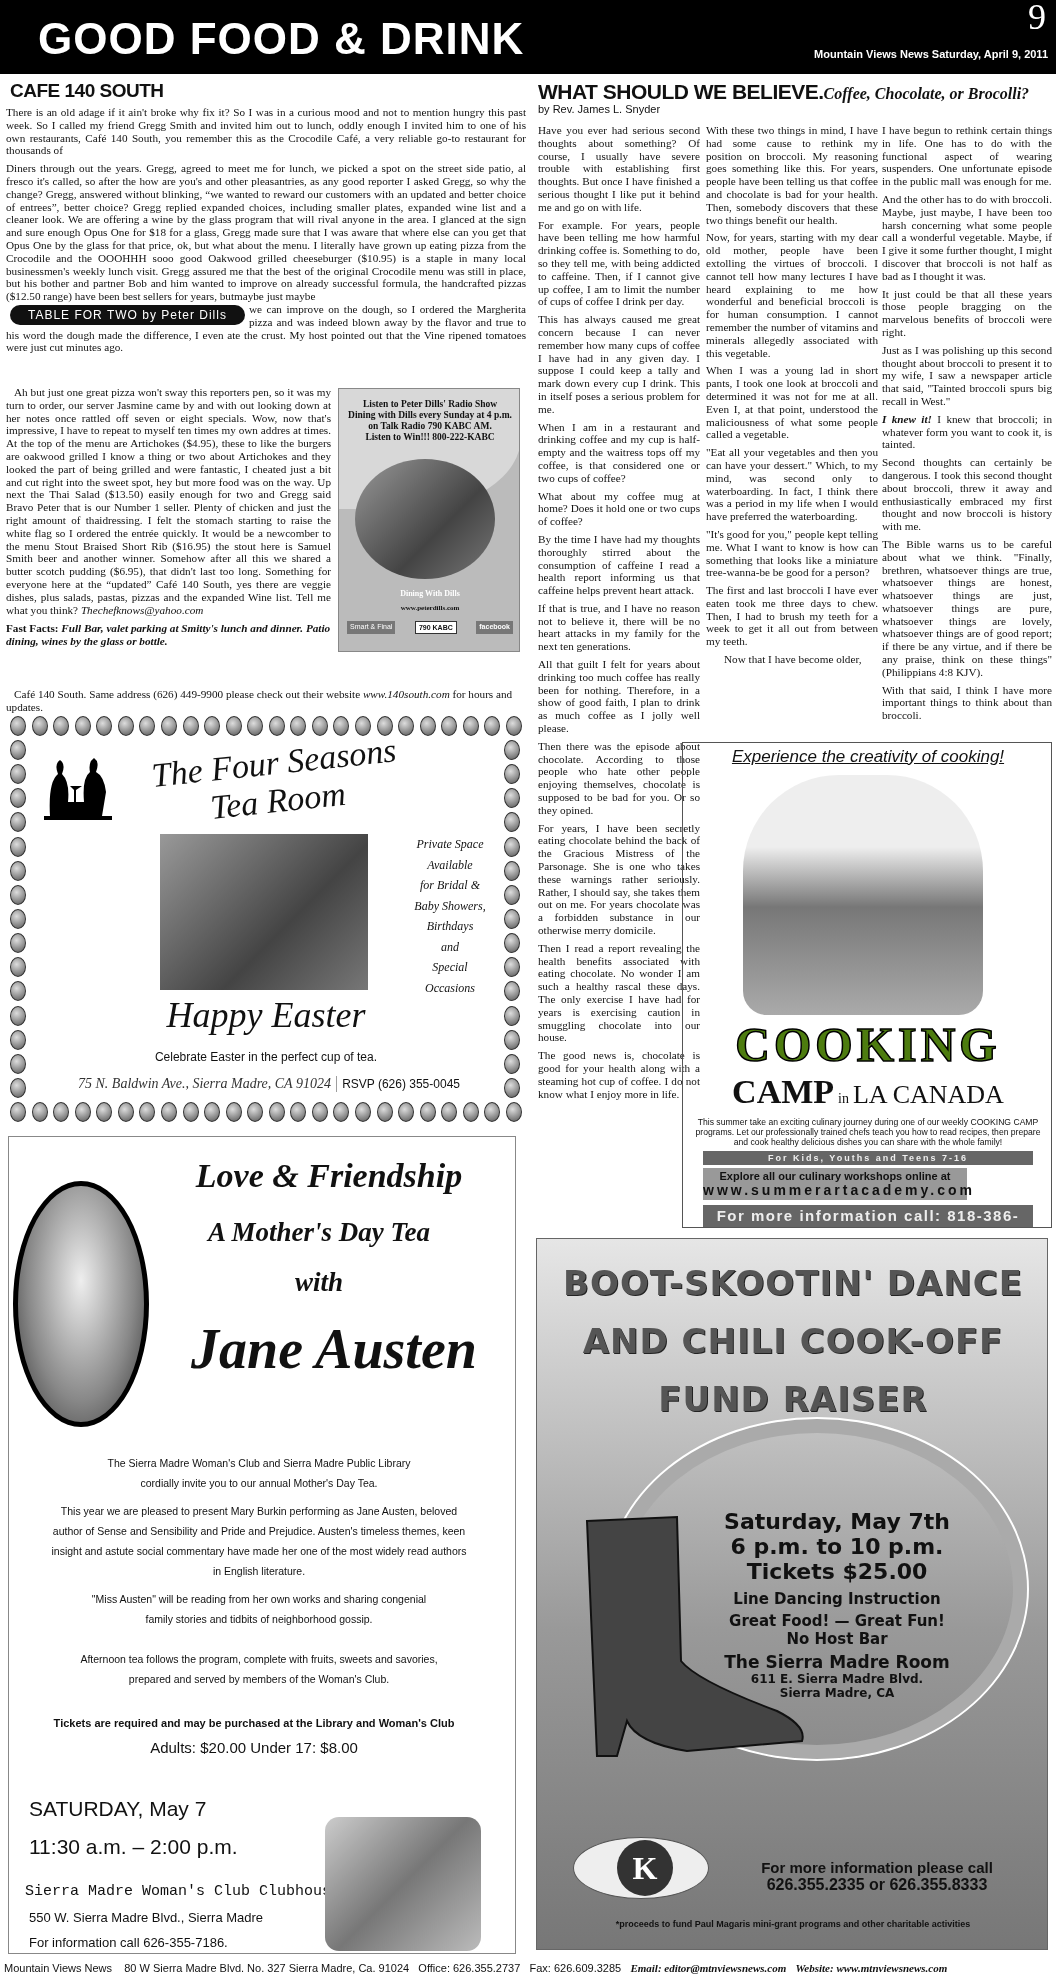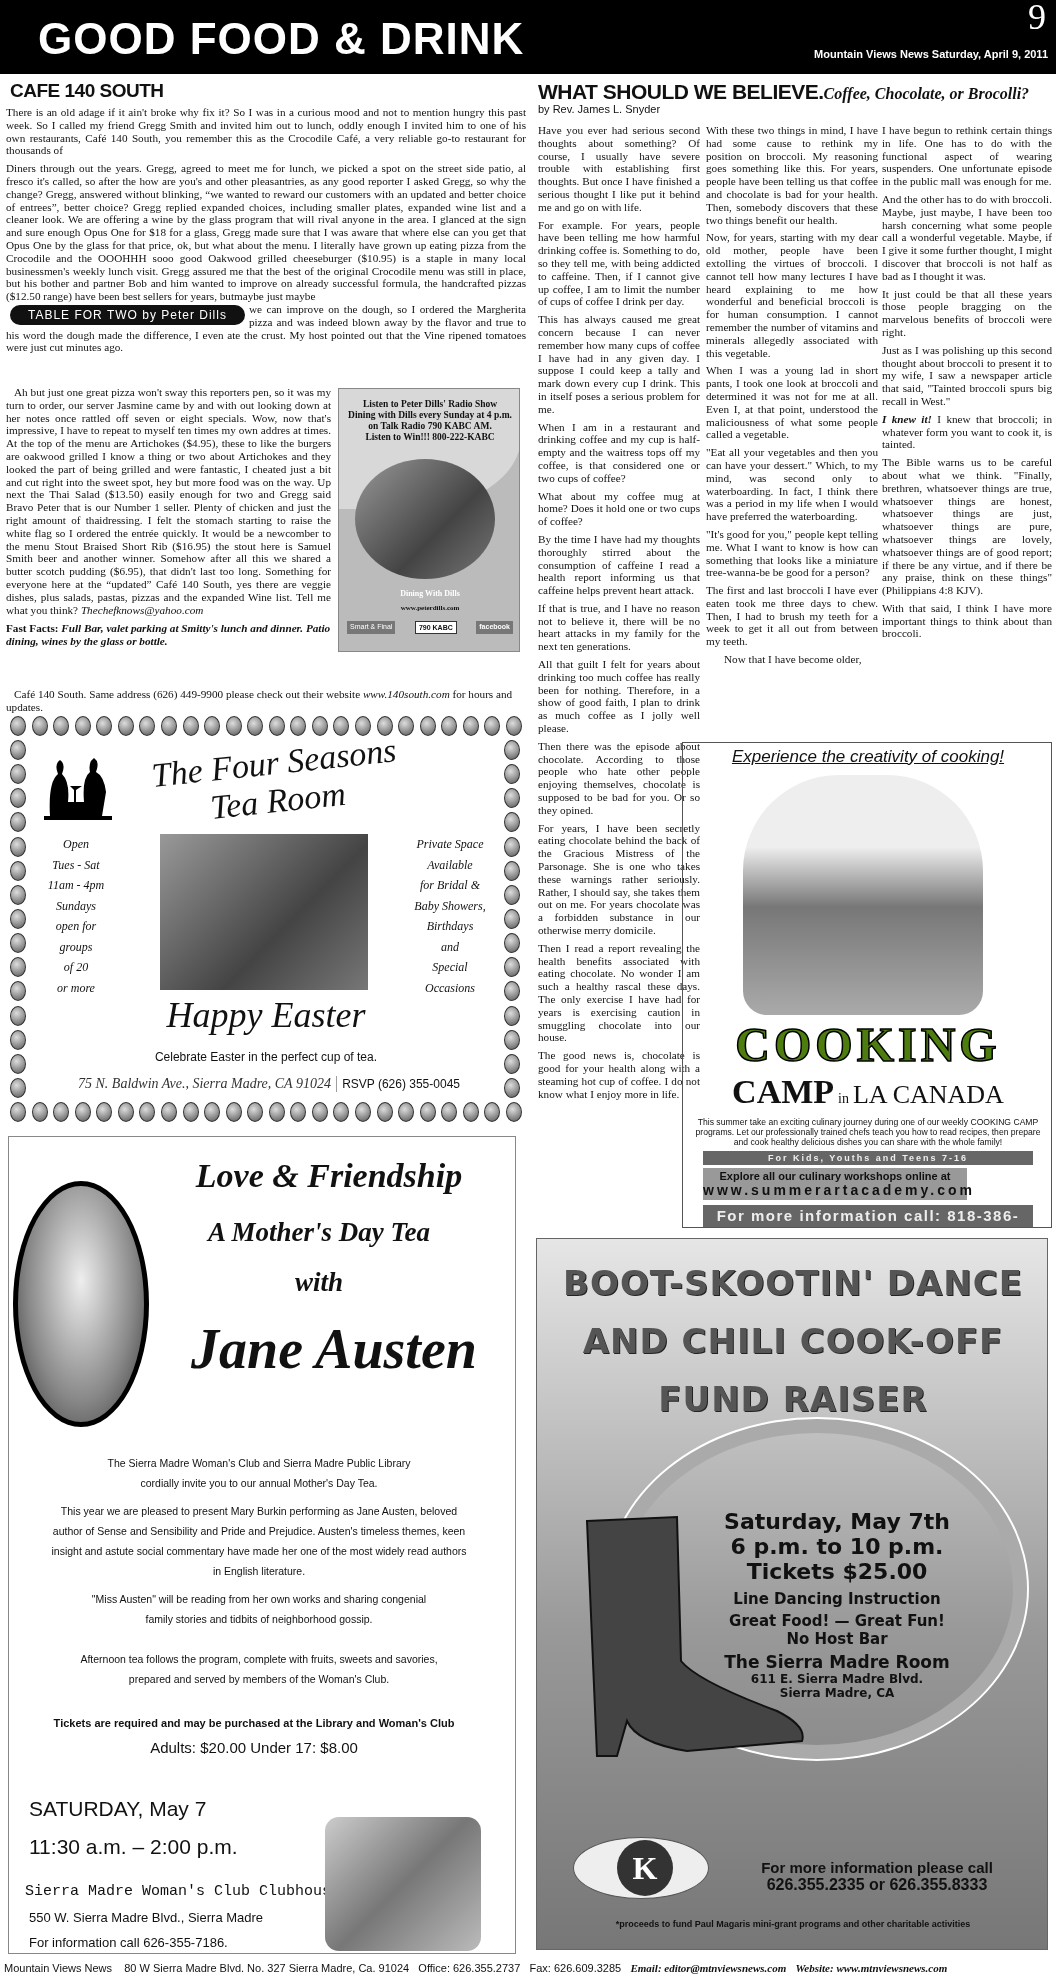--- a/index.html
+++ b/index.html
@@ -86,20 +86,21 @@
   <p class="t">"It's good for you," people kept telling me.  What I want to know is how can something that looks like a miniature tree-wanna-be be good for a person?</p>
   <p class="t">The first and last broccoli I have ever eaten took me three days to chew. Then, I had to brush my teeth for a week to get it all out from between my teeth.</p>
   <p class="t" style="text-indent:18px">Now that I have become older,</p>
 </div>
 <div class="col" style="left:882px;top:124px;width:170px">
   <p class="t">I have begun to rethink certain things in life. One has to do with the functional aspect of wearing suspenders. One unfortunate episode in the public mall was enough for me.</p>
   <p class="t">And the other has to do with broccoli. Maybe, just maybe, I have been too harsh concerning what some people call a wonderful vegetable. Maybe, if I give it some further thought, I might discover that broccoli is not half as bad as I thought it was.</p>
   <p class="t">It just could be that all these years those people bragging on the marvelous benefits of broccoli were right.</p>
   <p class="t">Just as I was polishing up this second thought about broccoli to present it to my wife, I saw a newspaper article that said, "Tainted broccoli spurs big recall in West."</p>
   <p class="t"><b><i>I knew it!</i></b> <span>I knew that broccoli; in whatever form you want to cook it, is tainted.</span></p>
+  <p class="t">Second thoughts can certainly be dangerous. I took this second thought about broccoli, threw it away and enthusiastically embraced my first thought and now broccoli is history with me.</p>
   <p class="t">The Bible warns us to be careful about what we think. "Finally, brethren, whatsoever things are true, whatsoever things are honest, whatsoever things are just, whatsoever things are pure, whatsoever things are lovely, whatsoever things are of good report; if there be any virtue, and if there be any praise, think on these things" (Philippians 4:8 KJV).</p>
   <p class="t">With that said,  I think I have more important things to think about than broccoli.</p>
 </div>
 
 <div class="ad" style="left:6px;top:714px;width:520px;height:412px;border:none">
   <div class="eggrow" style="left:4px;top:2px;width:512px">
     <span class="egg"></span>
       <span class="egg"></span>
       <span class="egg"></span>
       <span class="egg"></span>
@@ -183,30 +184,20 @@
       <span class="egg"></span>
       <span class="egg"></span>
       <span class="egg"></span>
   </div>
   <div style="position:absolute;left:34px;top:28px;width:76px;height:80px">
     <svg width="76" height="80" viewBox="0 0 76 80">
         <path d="M4 78 L72 78 L72 74 L62 74 L66 50 Q64 34 56 30 Q60 20 54 16 Q48 20 50 30 Q42 36 44 60 L36 60 L36 48 L42 44 L30 44 L34 48 L34 60 L28 60 Q30 40 22 32 Q26 22 20 18 Q14 22 18 32 Q8 40 10 74 L4 74 Z" fill="#000"></path>
       </svg>
   </div>
   <div class="script" style="position:absolute;left:120px;top:30px;width:300px;text-align:center;font-size:34px;transform:rotate(-6deg)">The Four Seasons Tea Room</div>
-  <div class="script" style="position:absolute;left:30px;top:120px;width:80px;text-align:center;font-size:12px;line-height:20.5px">
-    <div>Open</div>
-      <div>Tues - Sat</div>
-      <div>11am - 4pm</div>
-      <div>Sundays</div>
-      <div>open for</div>
-      <div>groups</div>
-      <div>of 20</div>
-      <div>or more</div>
-  </div>
   <div class="photo" style="position:absolute;left:154px;top:120px;width:208px;height:156px"></div>
   <div class="script" style="position:absolute;left:396px;top:120px;width:96px;text-align:center;font-size:12px;line-height:20.5px">
     <div>Private Space</div>
       <div>Available</div>
       <div>for Bridal &amp;</div>
       <div>Baby Showers,</div>
       <div>Birthdays</div>
       <div>and</div>
       <div>Special</div>
       <div>Occasions</div>

